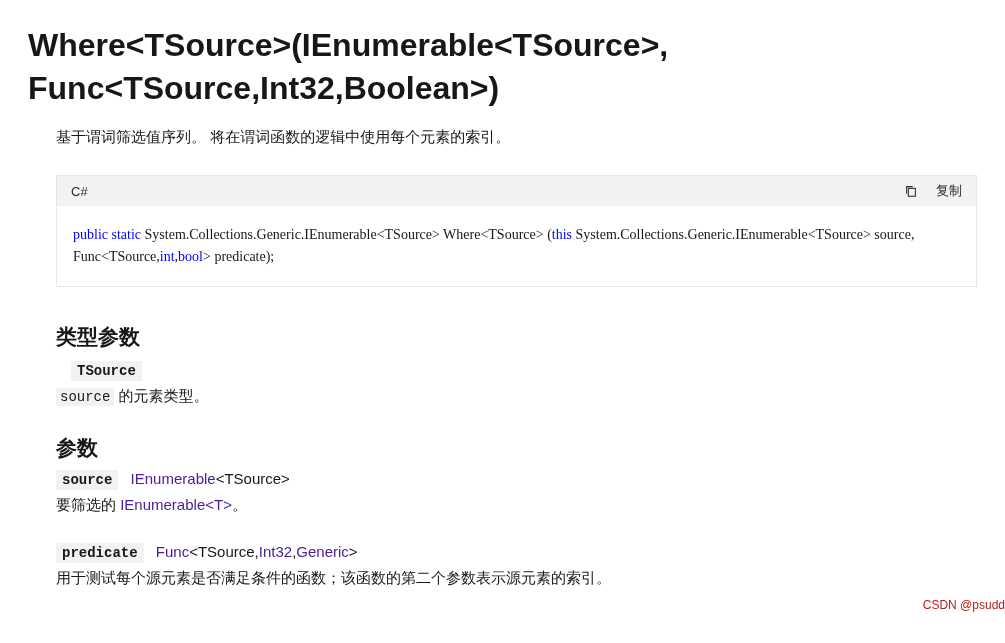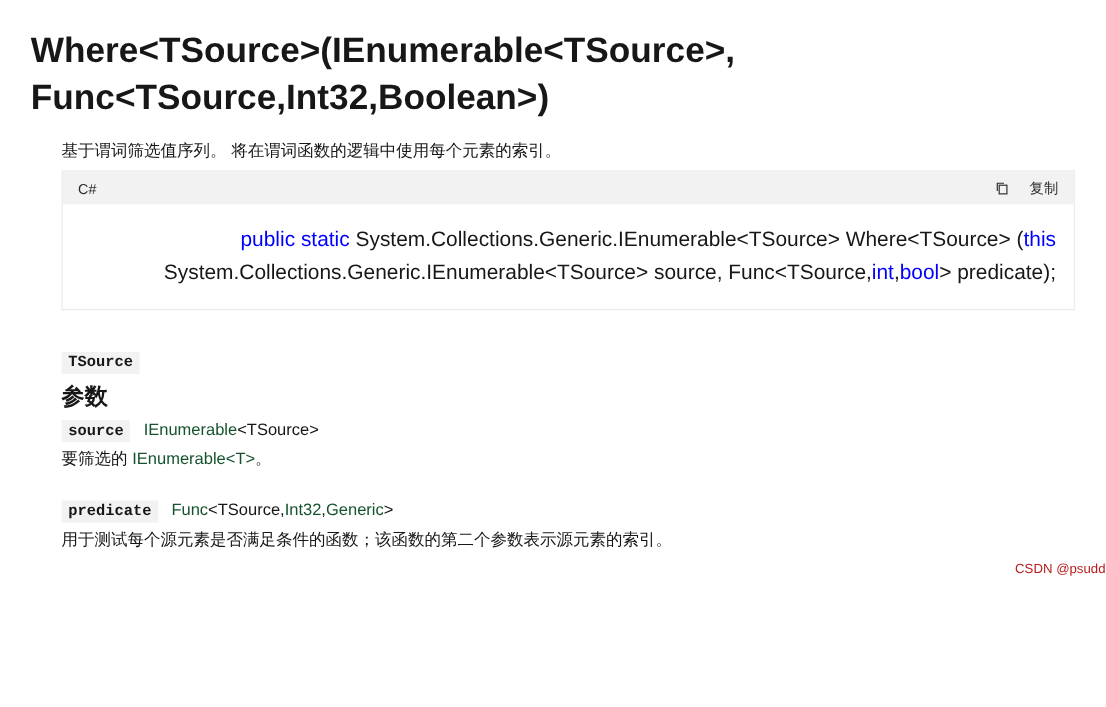--- a/index.html
+++ b/index.html
@@ -16,21 +16,21 @@
     font-size: 32px;
     font-weight: 600;
     line-height: 1.35;
     margin: 0 0 18px 0;
   }
   .content {
     padding-left: 28px;
   }
   .description {
     font-size: 15px;
-    margin: 0 0 8px 0;
+    margin: 0 0 28px 0;
   }
   .code-block {
     border: 1px solid #e6e6e6;
     margin-bottom: 36px;
   }
   .code-header {
     display: flex;
     justify-content: space-between;
     align-items: center;
     background: #f2f2f2;
@@ -43,57 +43,56 @@
     align-items: center;
     gap: 18px;
     font-size: 13px;
     color: #2b2b2b;
     cursor: pointer;
   }
   .copy-btn svg { width: 14px; height: 14px; }
   pre.code-body {
     margin: 0;
     padding: 18px 16px;
-    font-family: Liberation Sans, sans-serif;
-    font-size: 19px;
+    font-family: Liberation Serif, serif;
+    font-size: 14px;
     line-height: 1.55;
     white-space: pre-wrap;
     word-break: break-word;
     background: #fff;
     color: #171717;
-    text-align: right;
   }
   .kw { color: #0000ff; }
   .type-kw { color: #0000ff; }
   h2 {
     font-size: 21px;
     font-weight: 700;
     margin: 0 0 8px 0;
   }
   .param-name {
     display: inline-block;
     font-family: Consolas, "Courier New", monospace;
     font-weight: 700;
     background: #f2f2f2;
     padding: 2px 6px;
     font-size: 14px;
-    margin: 2px 0 6px 0;
+    margin: 2px 0 6px 15px;
   }
   .param-name.inline { margin: 0 8px 0 0; }
   .param-text {
     font-size: 15px;
     margin: 0 0 28px 0;
   }
   .inline-code {
     font-family: Consolas, "Courier New", monospace;
     background: #f2f2f2;
     padding: 1px 4px;
     font-size: 14px;
   }
-  .link { color: #14532d; }
+  .link { color: #4c1d95; }
   .param-row { margin: 0 0 6px 0; font-size: 15px; }
   .watermark {
     position: absolute;
     bottom: 4px;
     right: 0;
     font-size: 12px;
     color: #b91c1c;
   }
 </style>
 </head>
@@ -112,21 +111,25 @@
         <svg viewBox="0 0 16 16" fill="none" stroke="#2b2b2b" stroke-width="1.2">
           <rect x="5" y="5" width="8" height="9"></rect>
           <path d="M3 11 V3 H10"></path>
         </svg>
         <span>复制</span>
       </span>
     </div>
     <pre class="code-body"><span class="kw">public</span> <span class="kw">static</span><span> System.Collections.Generic.IEnumerable&lt;TSource&gt; Where&lt;TSource&gt; (</span><span class="kw">this</span><span> System.Collections.Generic.IEnumerable&lt;TSource&gt; source, Func&lt;TSource,</span><span class="type-kw">int</span><span>,</span><span class="type-kw">bool</span><span>&gt; predicate);</span></pre>
   </div>
 
+  <h2>类型参数</h2>
   <div class="param-name">TSource</div>
+  <p class="param-text">
+    <span class="inline-code">source</span><span> 的元素类型。</span>
+  </p>
 
   <h2>参数</h2>
 
   <div class="param-row">
     <span class="param-name inline">source</span>
     <span class="link">IEnumerable</span><span>&lt;TSource&gt;</span>
   </div>
   <p class="param-text">
     <span>要筛选的 </span><span class="link">IEnumerable&lt;T&gt;</span><span>。</span>
   </p>

